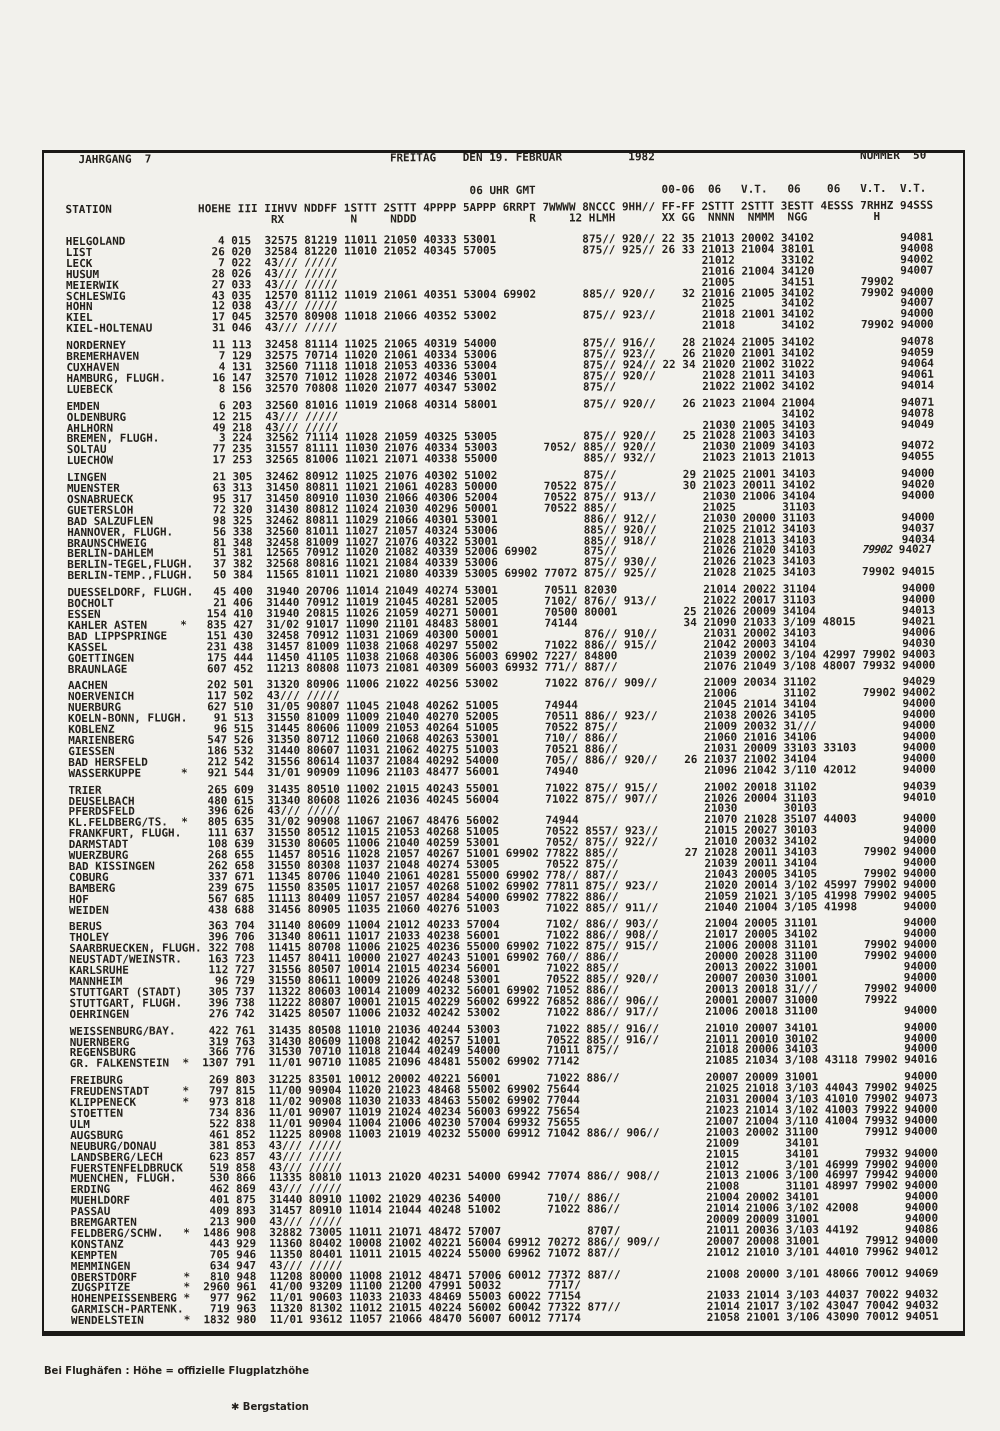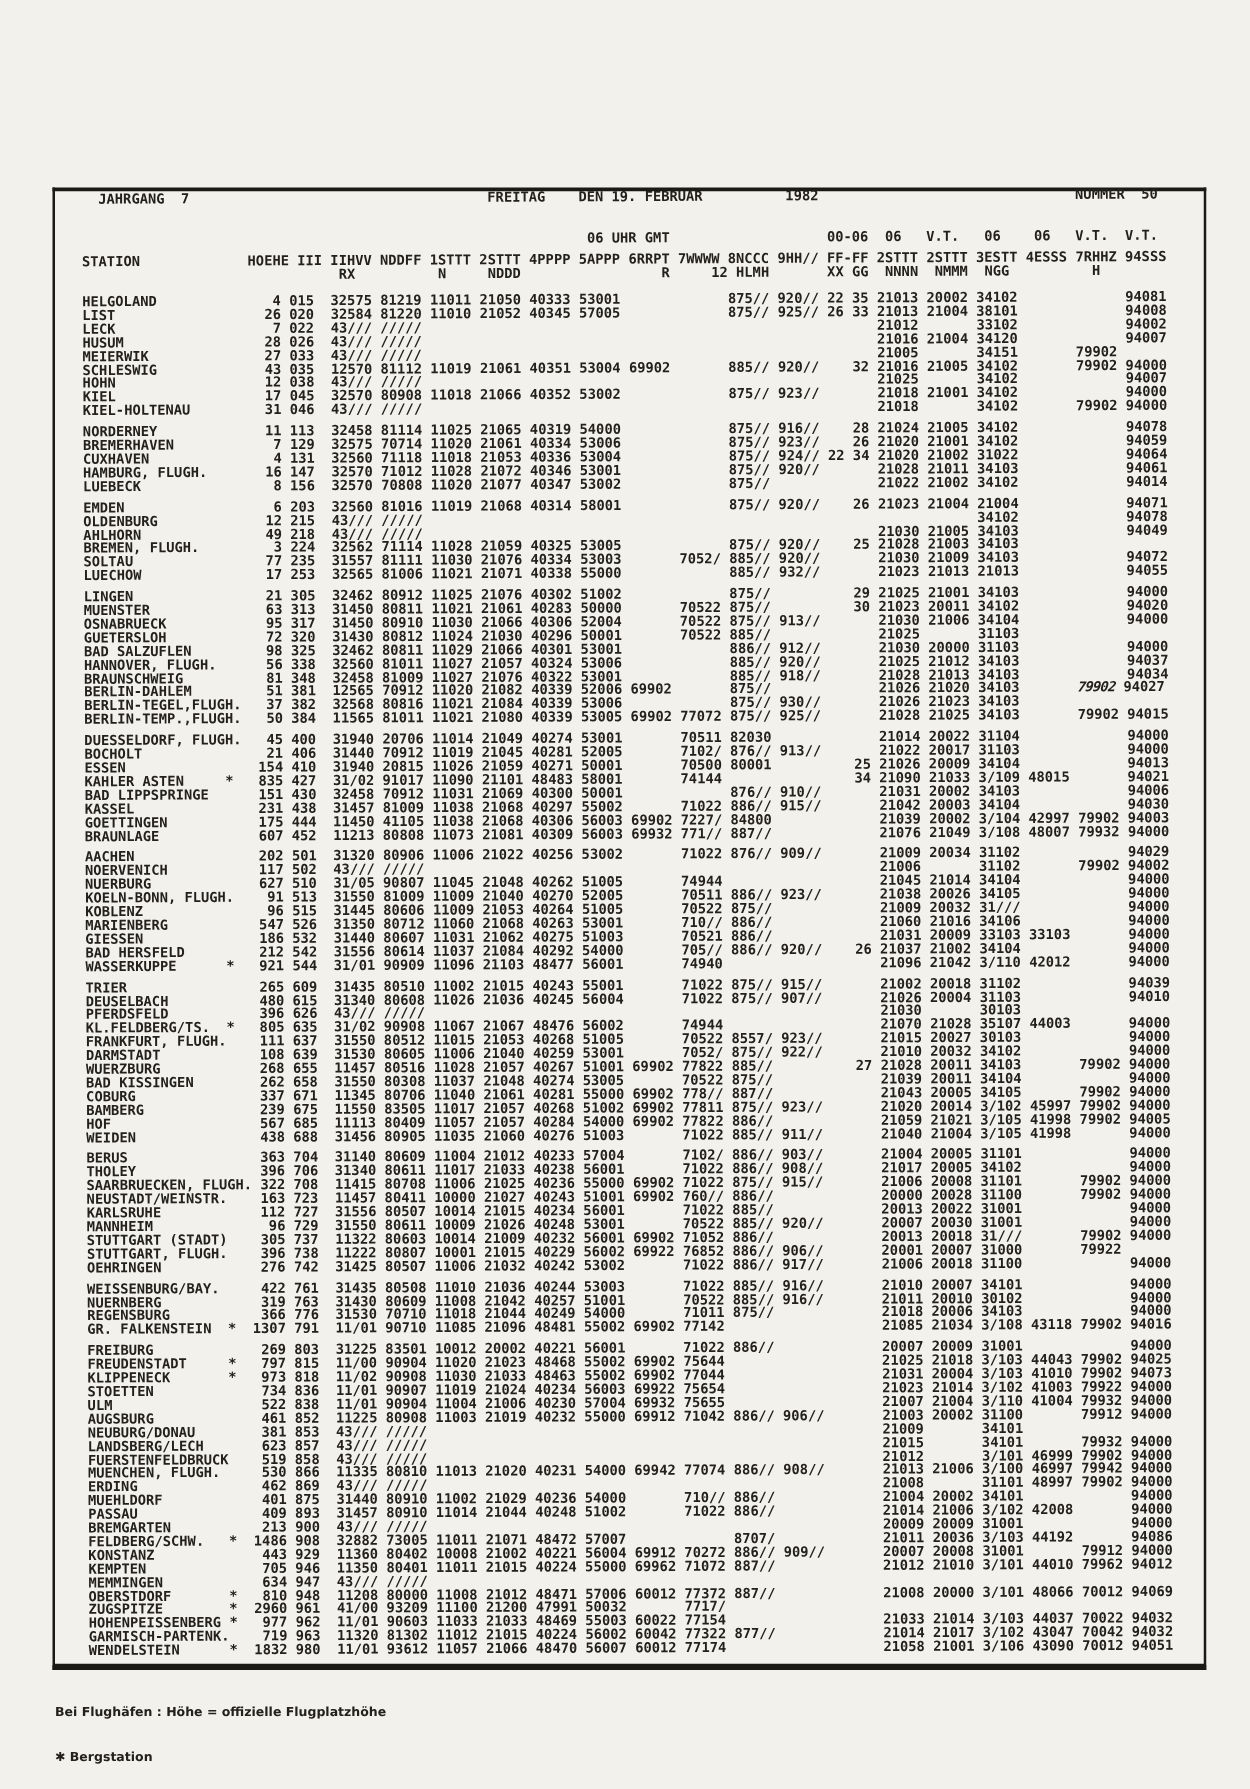--- a/index.html
+++ b/index.html
@@ -55,21 +55,21 @@
     letter-spacing:-0.6px;
     transform:skewX(-6deg);
     display:inline-block;
   }
   .footer{
     position:absolute;left:44px;top:1341px;
     font:bold 10px/12px "DejaVu Sans",sans-serif;
     color:#24211c;
     white-space:pre;
   }
-  .footer div{margin:0;}
+  .footer div{margin:0;text-align:right;}
 </style>
 </head>
 <body>
 
 <div class="page">
 
   <div class="b-top"></div>
   <div class="b-bottom"></div>
   <div class="b-left"></div>
   <div class="b-right"></div>

